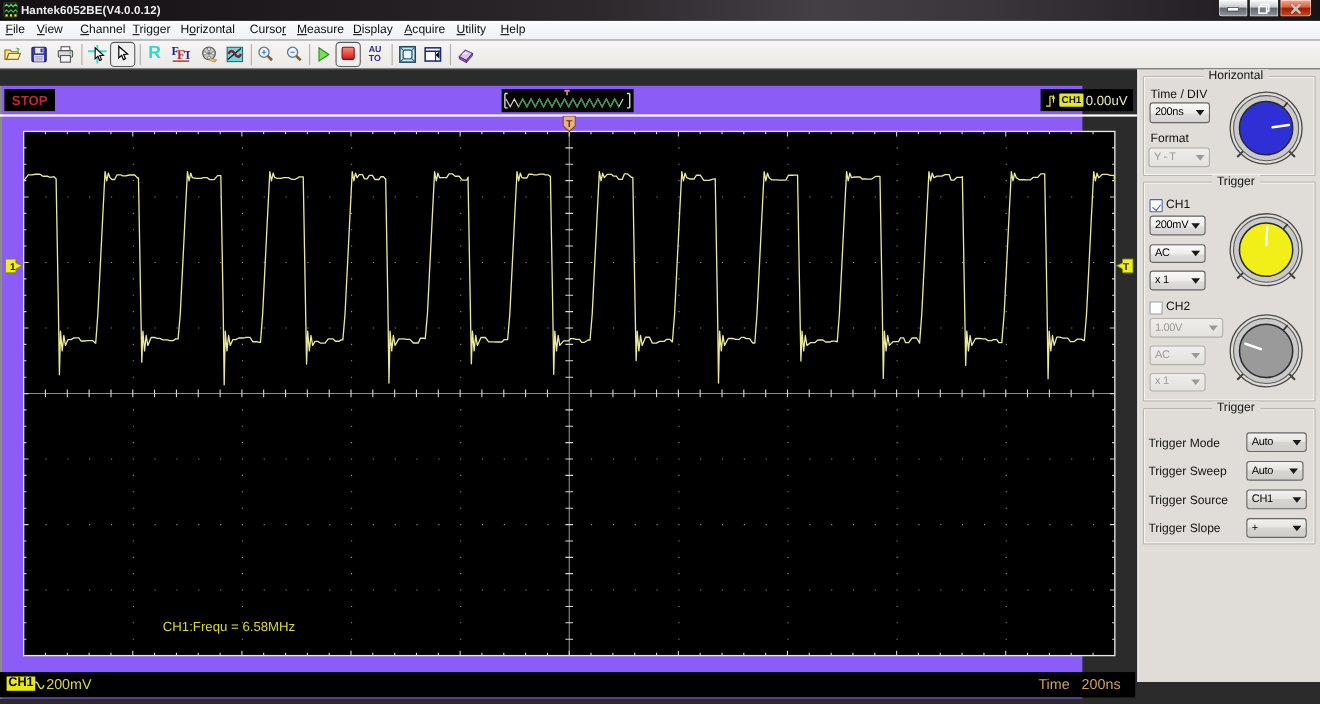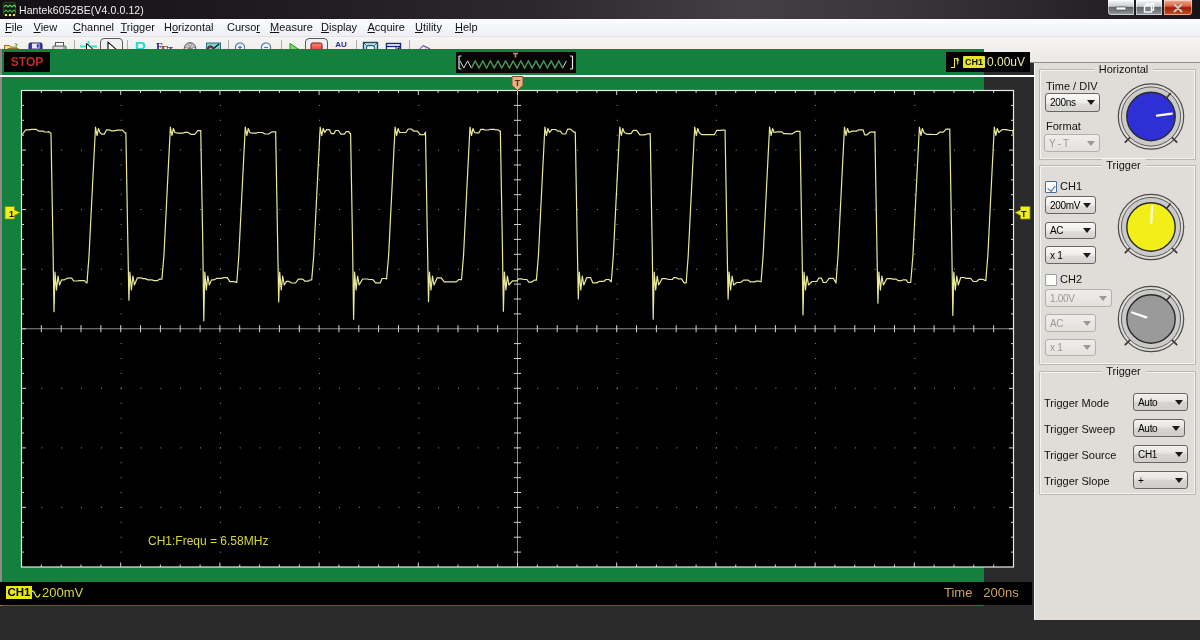--- a/index.html
+++ b/index.html
@@ -1,38 +1,38 @@
 <!DOCTYPE html>
 <html><head><meta charset="utf-8"><style>
 *{margin:0;padding:0;box-sizing:border-box}
 html,body{width:1200px;height:640px;overflow:hidden;background:#000;
  font-family:"Liberation Sans",sans-serif;-webkit-font-smoothing:antialiased}
 #win{position:relative;width:1200px;height:640px;background:#2b2b2b}
 
 #title{position:absolute;left:0;top:0;width:1200px;height:19px;
- background:linear-gradient(90deg,#141014 0%,#201c20 25%,#2c282c 45%,#433f45 62%,#39353b 75%,#242026 92%,#181418 100%);}
+ background:linear-gradient(90deg,#141014 0%,#201c20 25%,#2c282c 45%,#433f45 62%,#39353b 75%,#242026 92%,#181418 100%);font-weight:bold;}
 #title .ttxt{position:absolute;left:19px;top:3.5px;color:#f0f0f0;font-size:10.5px;letter-spacing:.1px}
 #ticon{position:absolute;left:3px;top:2px;width:13px;height:14px;background:#101810;border:1px solid #2a4a2a;border-radius:2px}
 
 .wbtn{position:absolute;top:0;height:16px;border:1px solid #1c1c1c;border-top:none;background:linear-gradient(#fafafa 0%,#c9ccd0 42%,#63666c 50%,#84878d 85%,#a2a5ab 100%);box-shadow:inset 0 0 0 1px rgba(255,255,255,.5)}
 #bmin{left:1107px;width:28px;border-radius:0 0 0 4px}
 #bmax{left:1135px;width:28px}
 #bclose{left:1163px;width:30px;border-radius:0 0 4px 0;background:linear-gradient(#f2ab93 0%,#dd6340 40%,#9e1e04 52%,#b53a14 80%,#ca5424 100%)}
 .wbtn svg{position:absolute;left:50%;top:50%;transform:translate(-50%,-50%)}
 
 #menu{position:absolute;left:0;top:19px;width:1200px;height:18px;background:linear-gradient(#fbfcfe,#eef0f4);border-bottom:1px solid #e0e2e6}
 .mi{position:absolute;top:2px;font-size:11px;color:#101010}
 
 #tbar{position:absolute;left:0;top:37px;width:1200px;height:26px;background:linear-gradient(#f6f5f3,#ebe9e6);border-bottom:1px solid #8f8f8f}
 .tbi{position:absolute;top:3px;height:20px;text-align:center}
 .tbi svg{margin-top:1px}
 .tbi.sel{top:1px;height:23px;border:1.5px solid #5a5a5a;border-radius:4px;background:#efefef}
 .tsep{position:absolute;top:3px;width:1px;height:19px;background:#adadad}
 
-#scope{position:absolute;left:0;top:49px;width:984px;height:557px;background:#15803d;box-shadow:inset 2px 0 0 #8a8a8a;}
+#scope{position:absolute;left:0;top:78px;width:984px;height:557px;background:#8b5cf6;box-shadow:inset 2px 0 0 #8a8a8a;}
 #stop{position:absolute;left:4px;top:3px;width:46px;height:20px;background:#000;color:#bd2a2e;
  font-size:12px;font-weight:bold;letter-spacing:0;line-height:20px;text-align:center}
 #pv{position:absolute;left:456px;top:3px;width:120px;height:21px;background:#050505}
 #tinfo{position:absolute;left:946px;top:3px;width:84px;height:20px;background:#000;color:#e8e875;font-size:12px}
 #tinfo .badge{position:absolute;left:17px;top:3.5px;background:#e6e622;color:#111;font-size:9px;font-weight:bold;
  padding:0 2px;line-height:12.5px;border-radius:1px}
 #tinfo .val{position:absolute;left:41px;top:3px;color:#eaeab4;font-size:12px}
 #wline{position:absolute;left:0;top:26px;width:1034px;height:2px;background:#fff}
 #bstrip{position:absolute;left:0;top:533px;width:1032px;height:23px;background:#000}
 #bstrip .chb{position:absolute;left:6px;top:4px;background:#e8e814;color:#000;font-size:11.5px;font-weight:bold;padding:0 1.5px;line-height:13px}

